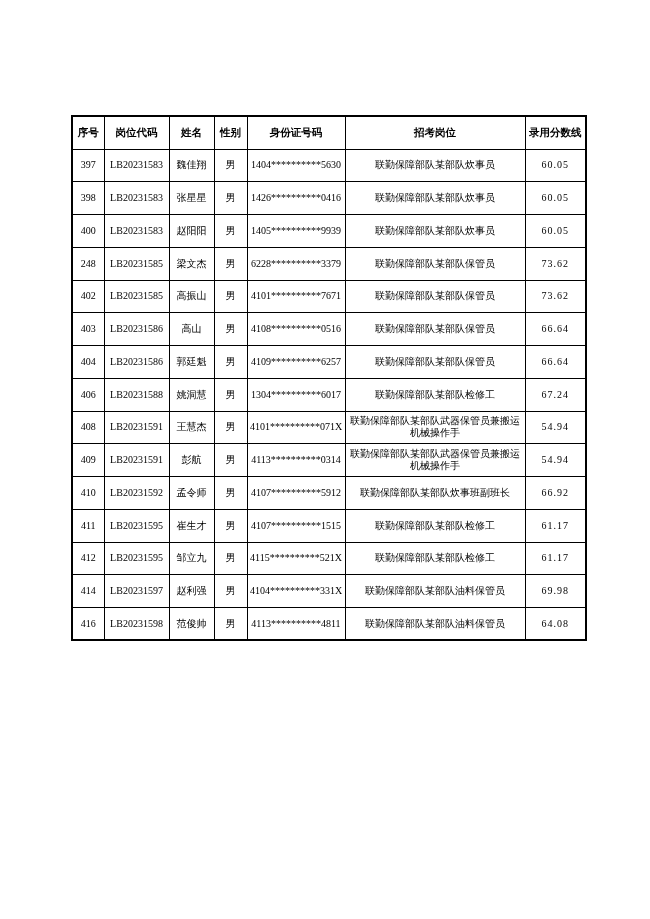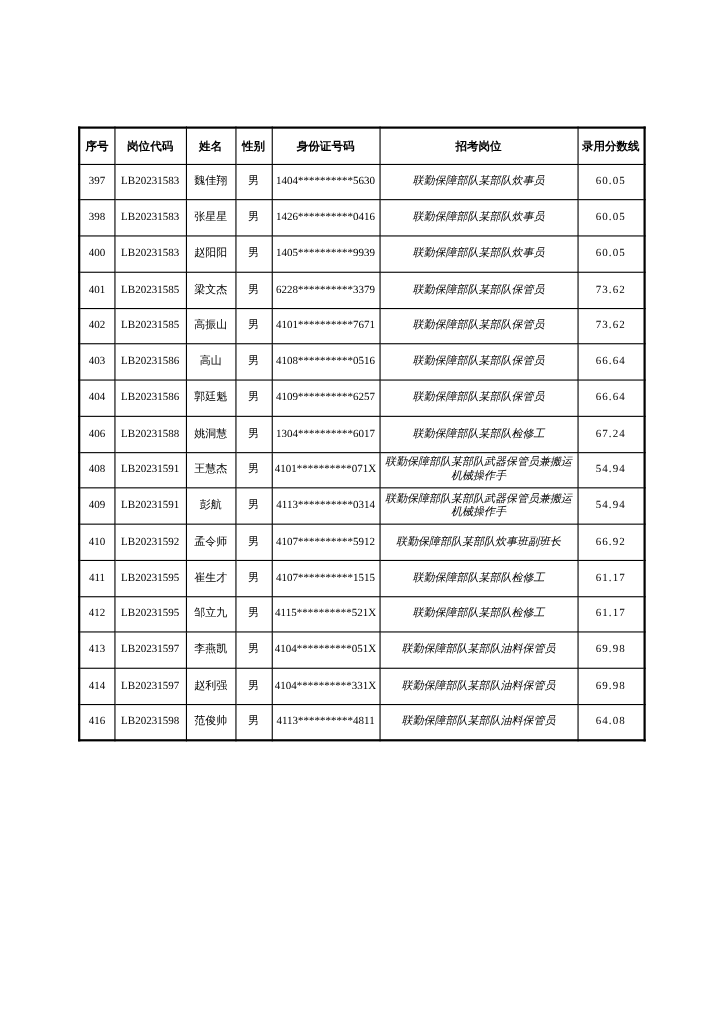--- a/index.html
+++ b/index.html
@@ -52,21 +52,20 @@
   col.c-code     { width: 65px; }
   col.c-name     { width: 45px; }
   col.c-gender   { width: 33px; }
   col.c-id       { width: 98px; }
   col.c-position { width: 180px; }
   col.c-score    { width: 61px; }
   td.cell-position {
     text-align: left;
     padding-left: 4px;
     padding-right: 3px;
-    font-style: italic;
   }
   td.cell-score {
     letter-spacing: 1px;
   }
 </style>
 </head>
 <body>
 
 <div class="table-wrap">
   <table class="score-table">
@@ -112,21 +111,21 @@
         <tr>
           <td class="cell-seq">400</td>
           <td class="cell-job_code">LB20231583</td>
           <td class="cell-name">赵阳阳</td>
           <td class="cell-gender">男</td>
           <td class="cell-id_number">1405**********9939</td>
           <td class="cell-position">联勤保障部队某部队炊事员</td>
           <td class="cell-score">60.05</td>
         </tr>
         <tr>
-          <td class="cell-seq">401</td>
+          <td class="cell-seq">248</td>
           <td class="cell-job_code">LB20231585</td>
           <td class="cell-name">梁文杰</td>
           <td class="cell-gender">男</td>
           <td class="cell-id_number">6228**********3379</td>
           <td class="cell-position">联勤保障部队某部队保管员</td>
           <td class="cell-score">73.62</td>
         </tr>
         <tr>
           <td class="cell-seq">402</td>
           <td class="cell-job_code">LB20231585</td>
@@ -200,29 +199,20 @@
           <td class="cell-score">61.17</td>
         </tr>
         <tr>
           <td class="cell-seq">412</td>
           <td class="cell-job_code">LB20231595</td>
           <td class="cell-name">邹立九</td>
           <td class="cell-gender">男</td>
           <td class="cell-id_number">4115**********521X</td>
           <td class="cell-position">联勤保障部队某部队检修工</td>
           <td class="cell-score">61.17</td>
-        </tr>
-        <tr>
-          <td class="cell-seq">413</td>
-          <td class="cell-job_code">LB20231597</td>
-          <td class="cell-name">李燕凯</td>
-          <td class="cell-gender">男</td>
-          <td class="cell-id_number">4104**********051X</td>
-          <td class="cell-position">联勤保障部队某部队油料保管员</td>
-          <td class="cell-score">69.98</td>
         </tr>
         <tr>
           <td class="cell-seq">414</td>
           <td class="cell-job_code">LB20231597</td>
           <td class="cell-name">赵利强</td>
           <td class="cell-gender">男</td>
           <td class="cell-id_number">4104**********331X</td>
           <td class="cell-position">联勤保障部队某部队油料保管员</td>
           <td class="cell-score">69.98</td>
         </tr>

